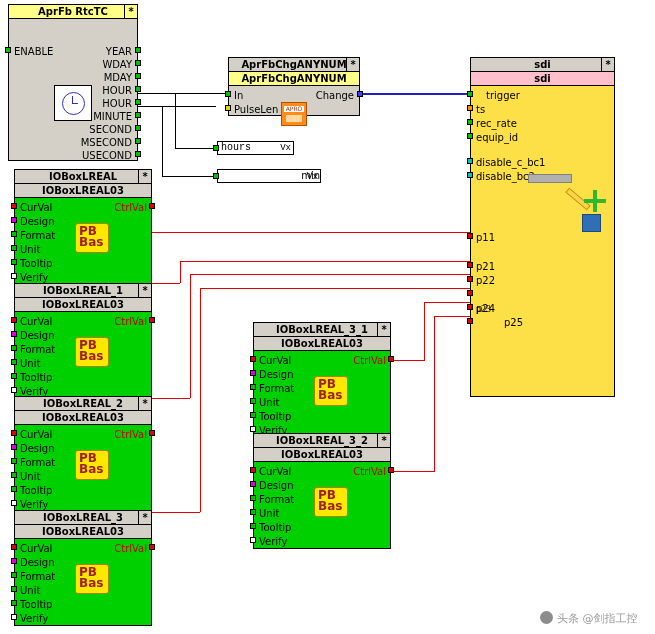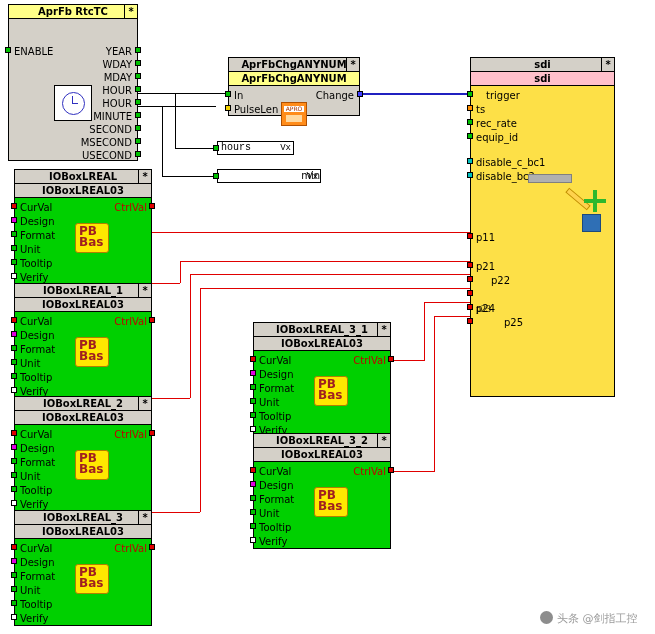--- a/index.html
+++ b/index.html
@@ -274,21 +274,21 @@
       <div class="pin cyan" style="left:-4px; top:86px;"></div>
       <div class="port" style="left:5px; top:85px;">disable_bc2</div>
 
       <div class="pin red" style="left:-4px; top:147px;"></div>
       <div class="port" style="left:5px; top:146px;">p11</div>
 
       <div class="pin red" style="left:-4px; top:176px;"></div>
       <div class="port" style="left:5px; top:175px;">p21</div>
 
       <div class="pin red" style="left:-4px; top:190px;"></div>
-      <div class="port" style="left:20px; top:189px;">p22</div>
+      <div class="port" style="left:5px; top:189px;">p22</div>
 
       <div class="pin red" style="left:-4px; top:204px;"></div>
       <div class="port" style="left:5px; top:217px;font-family:Liberation Serif, serif;">p23</div>
 
       <div class="pin red" style="left:-4px; top:218px;"></div>
       <div class="port" style="left:5px; top:217px;">p24</div>
 
       <div class="pin red" style="left:-4px; top:232px;"></div>
       <div class="port" style="left:5px; top:231px;margin-left:28px;">p25</div>
 

